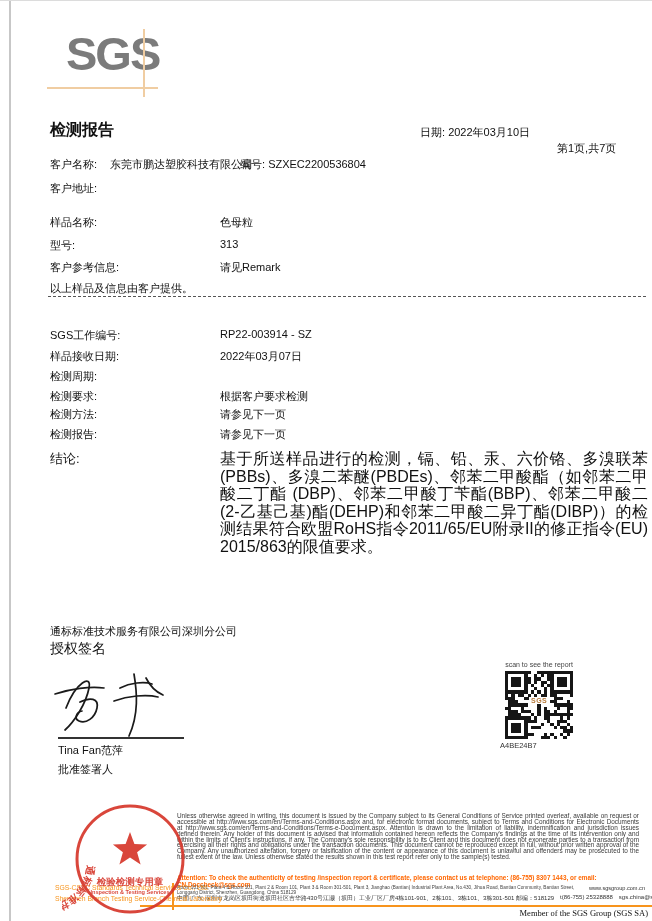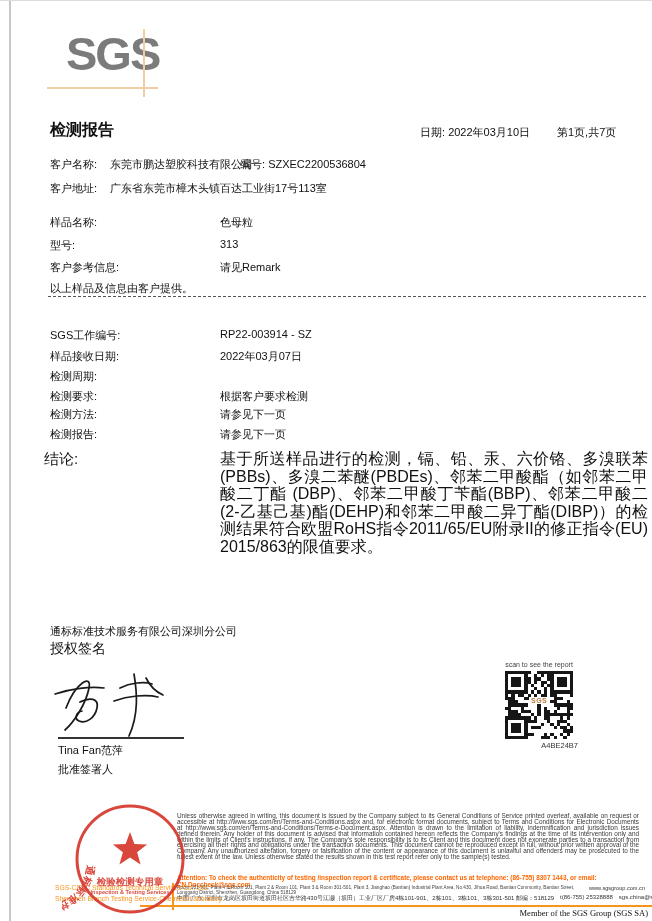--- a/index.html
+++ b/index.html
@@ -10,51 +10,51 @@
 
   
   .logo{position:absolute;left:66px;top:30px;font-size:47px;font-weight:bold;
         color:#7b7b7b;letter-spacing:-2px;line-height:1;}
   .logo-hline{position:absolute;left:47px;top:87px;width:111px;height:2px;background:#f0cda2;}
   .logo-vline{position:absolute;left:143px;top:29px;width:2px;height:68px;background:#f0cda2;}
 
   
   .title{position:absolute;left:50px;top:120px;font-size:16px;font-weight:bold;color:#111;}
   .hdr{position:absolute;top:125px;font-size:11px;color:#111;white-space:nowrap;}
-  .hdr-no{left:240px;margin-top:32px;} .hdr-date{left:420px;} .hdr-page{left:557px;}
+  .hdr-no{left:240px;margin-top:32px;} .hdr-date{left:420px;} .hdr-page{left:557px;margin-top:16px;}
 
   
   .row{position:absolute;left:0;width:652px;height:16px;font-size:11px;color:#111;}
   .row .lbl{position:absolute;left:50px;white-space:nowrap;text-align:right;}
   .row .val{position:absolute;left:220px;white-space:nowrap;}
   .row .val-near{left:110px;}
   .note{position:absolute;left:50px;top:281px;font-size:11px;color:#111;}
   .dashline{position:absolute;left:48px;top:296px;width:598px;height:0;
             border-top:1px dashed #555;}
 
   
-  .concl-lbl{position:absolute;left:44px;top:450px;font-size:15px;color:#111;}
+  .concl-lbl{position:absolute;left:50px;top:450px;font-size:13px;color:#111;}
   .concl-txt{position:absolute;left:220px;top:450px;width:428px;font-size:16px;
              line-height:17.5px;color:#111;text-align:justify;}
 
   
   .company{position:absolute;left:50px;top:624px;font-size:11px;color:#111;}
   .auth{position:absolute;left:50px;top:640px;font-size:14px;color:#111;}
   .sig-svg{position:absolute;left:52px;top:668px;width:150px;height:72px;}
   .sig-line{position:absolute;left:58px;top:737px;width:126px;height:2px;background:#333;}
   .signer{position:absolute;left:58px;top:743px;font-size:11px;color:#111;}
   .signer-title{position:absolute;left:58px;top:762px;font-size:11px;color:#111;}
 
   
   .qr-caption{position:absolute;left:492px;top:661px;width:94px;text-align:center;
               font-size:7px;color:#444;}
   .qr-box{position:absolute;left:505px;top:671px;width:68px;height:68px;}
   .qr-center{position:absolute;left:529px;top:697px;background:#fff;color:#b77a3a;
              font-size:7px;font-weight:bold;padding:0 2px;letter-spacing:.5px;}
-  .qr-code{position:absolute;left:500px;top:741px;width:78px;text-align:right;
+  .qr-code{position:absolute;left:500px;top:741px;width:78px;text-align:left;
            font-size:7.5px;color:#333;}
 
   
   .legal{position:absolute;left:177px;top:807px;width:462px;font-size:6.4px;
          line-height:5.8px;color:#3a3a3a;text-align:justify;}
   .attention{position:absolute;left:177px;top:869px;width:462px;font-size:6.4px;
              line-height:6.6px;color:#f60;font-weight:bold;}
   .addr-en{position:absolute;left:177px;top:885px;width:468px;display:flex;
            justify-content:space-between;align-items:flex-start;}
   .addr-en .a{font-size:4.7px;color:#444;width:400px;line-height:5px;}
@@ -93,21 +93,20 @@
     <span>2022年03月10日</span>
   </div>
   <div class="hdr hdr-page">第1页,共7页</div>
 
   <div class="row" style="top:157px">
     <span class="lbl">客户名称:</span>
     <span class="val val-near">东莞市鹏达塑胶科技有限公司</span>
   </div>
   <div class="row" style="top:181px">
     <span class="lbl">客户地址:</span>
-    <span class="val val-near">广东省东莞市樟木头镇百达工业街17号113室</span>
   </div>
 
   <div class="row" style="top:215px">
     <span class="lbl">样品名称:</span>
     <span class="val">色母粒</span>
   </div>
   <div class="row" style="top:238px">
     <span class="lbl">型号:</span>
     <span class="val">313</span>
   </div>

